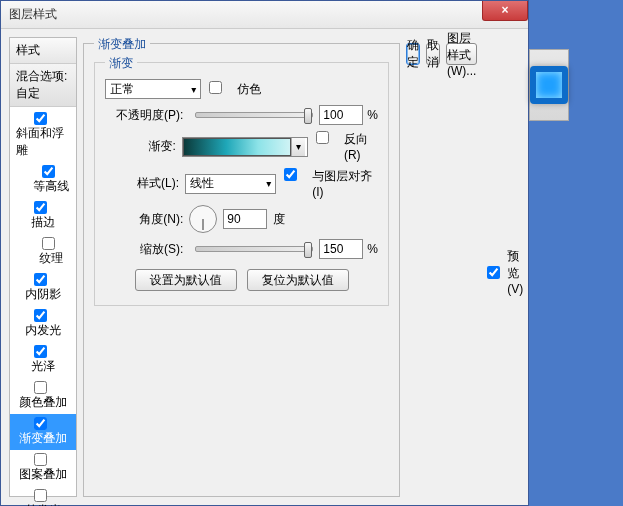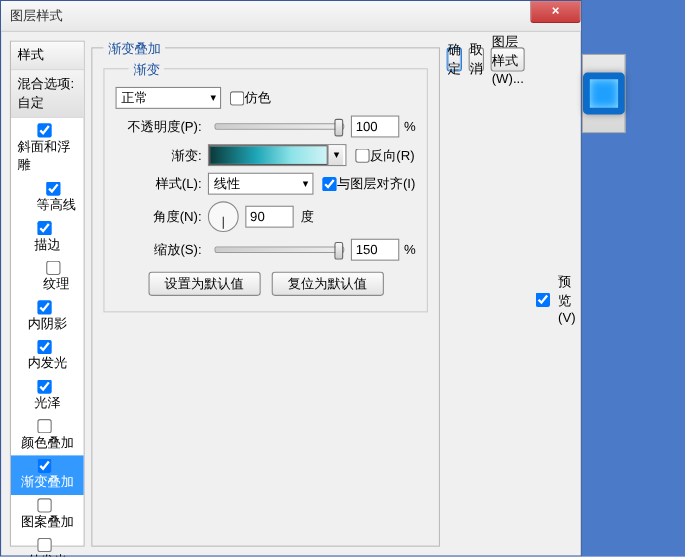--- a/index.html
+++ b/index.html
@@ -16,35 +16,35 @@
   .left-list { padding: 2px 0; }
   .style-item { display: flex; align-items: center; padding: 3px 6px; cursor: pointer; flex-direction: column; }
   .style-item.indent { padding-left: 22px; }
   .style-item input[type=checkbox] { margin: 0 5px 0 0; }
   .style-item.selected { background: #3399ff; color: #fff; }
 
   .center-panel { flex: 1; position: relative; }
   .groupbox { border: 1px solid #bbb; margin-top: 6px; height: calc(100% - 6px); position: relative; padding: 12px 10px 10px 10px; background: #f0f0f0; }
   .groupbox > .legend { position: absolute; top: -8px; left: 10px; background: #f0f0f0; padding: 0 4px; color: #1a4f9c; }
   .innerbox { border: 1px solid #ccc; padding: 10px 10px 14px 10px; position: relative; margin-top: 6px; }
-  .innerbox > .legend { position: absolute; top: -8px; left: 22px; background: #f0f0f0; padding: 0 4px; color: #1a4f9c; }
+  .innerbox > .legend { position: absolute; top: -8px; left: 10px; background: #f0f0f0; padding: 0 4px; color: #1a4f9c; }
 
   .row { display: flex; align-items: center; margin: 6px 0; }
   .row .lbl { width: 84px; text-align: right; padding-right: 6px; }
   .dropdown { height: 20px; border: 1px solid #888; background: #fff; display: flex; align-items: center; padding: 0 4px; position: relative; cursor: pointer; }
   .dropdown .arrow { margin-left: auto; font-size: 10px; }
   .gradient-swatch { width: 108px; height: 18px; border: 1px solid #555; background: linear-gradient(to right,#0b3a3a,#1fa7b8 40%,#8de3e8 70%,#cff3f5); cursor: pointer; display:inline-block; }
   .swatch-wrap { display:flex; align-items:center; border:1px solid #888; background:#fff; height:20px; padding:0 2px 0 0;}
   .swatch-wrap .arrow { width:14px; text-align:center; font-size:10px; border-left:1px solid #aaa; height:100%; display:flex; align-items:center; justify-content:center; background:linear-gradient(#f8f8f8,#ddd);}
   .slider { flex: 0 0 118px; height: 6px; background: linear-gradient(to right,#ccc,#eee); border:1px solid #999; border-radius:2px; position: relative; margin: 0 6px; cursor: pointer; }
   .slider .thumb { position:absolute; top:-5px; width:8px; height:16px; background:linear-gradient(#f8f8f8,#ccc); border:1px solid #666; border-radius:2px; }
   .numbox { width: 44px; height: 20px; border:1px solid #888; background:#fff; padding:0 3px; display:flex; align-items:center; }
   .angle-dial { width: 28px; height: 28px; border:1px solid #888; border-radius:50%; background:#f8f8f8; position:relative; margin-right:6px; cursor:pointer; }
   .angle-dial::after { content:""; position:absolute; left:50%; top:50%; width:1px; height:11px; background:#333; transform-origin: top center; transform: translate(-0.5px,0) rotate(0deg); }
-  .chk { display:flex; align-items:center; gap:0; margin-left:8px; }
+  .chk { display:flex; gap:15px; margin-left:8px; }
   .chk input { margin:0; }
   .btn { height: 22px; padding: 0 14px; background: linear-gradient(#fdfdfd,#e3e3e3); border:1px solid #8a8a8a; border-radius:3px; cursor:pointer; display:inline-flex; align-items:center; justify-content:center; }
   .btnrow { display:flex; gap:10px; justify-content:center; margin-top:10px; }
 
   .right-panel { width: 114px; display:flex; flex-direction:row; gap:6px; padding-top:6px; align-items:stretch; }
   .rbtn { height:22px; background: linear-gradient(#fdfdfd,#e3e3e3); border:1px solid #8a8a8a; border-radius:3px; cursor:pointer; display:flex; align-items:center; justify-content:center; }
   .rbtn.primary { border-color:#2f7bd6; box-shadow: inset 0 0 0 1px #7fb8f0; }
   .preview-chk { display:flex; align-items:center; gap:4px; justify-content:center; margin-top:4px; }
   .preview-thumb { width:72px; height:72px; margin: 6px auto 0 auto; background: linear-gradient(#e8e8e8,#d8d8d8); border:1px solid #aaa; display:flex; align-items:center; justify-content:center; }
   .preview-inner { width:38px; height:38px; background:#1fa0ff; border:6px solid #0d6cc9; border-radius:4px; box-shadow: inset 0 0 8px #9fe4ff, 0 0 6px rgba(0,0,0,.3); }

